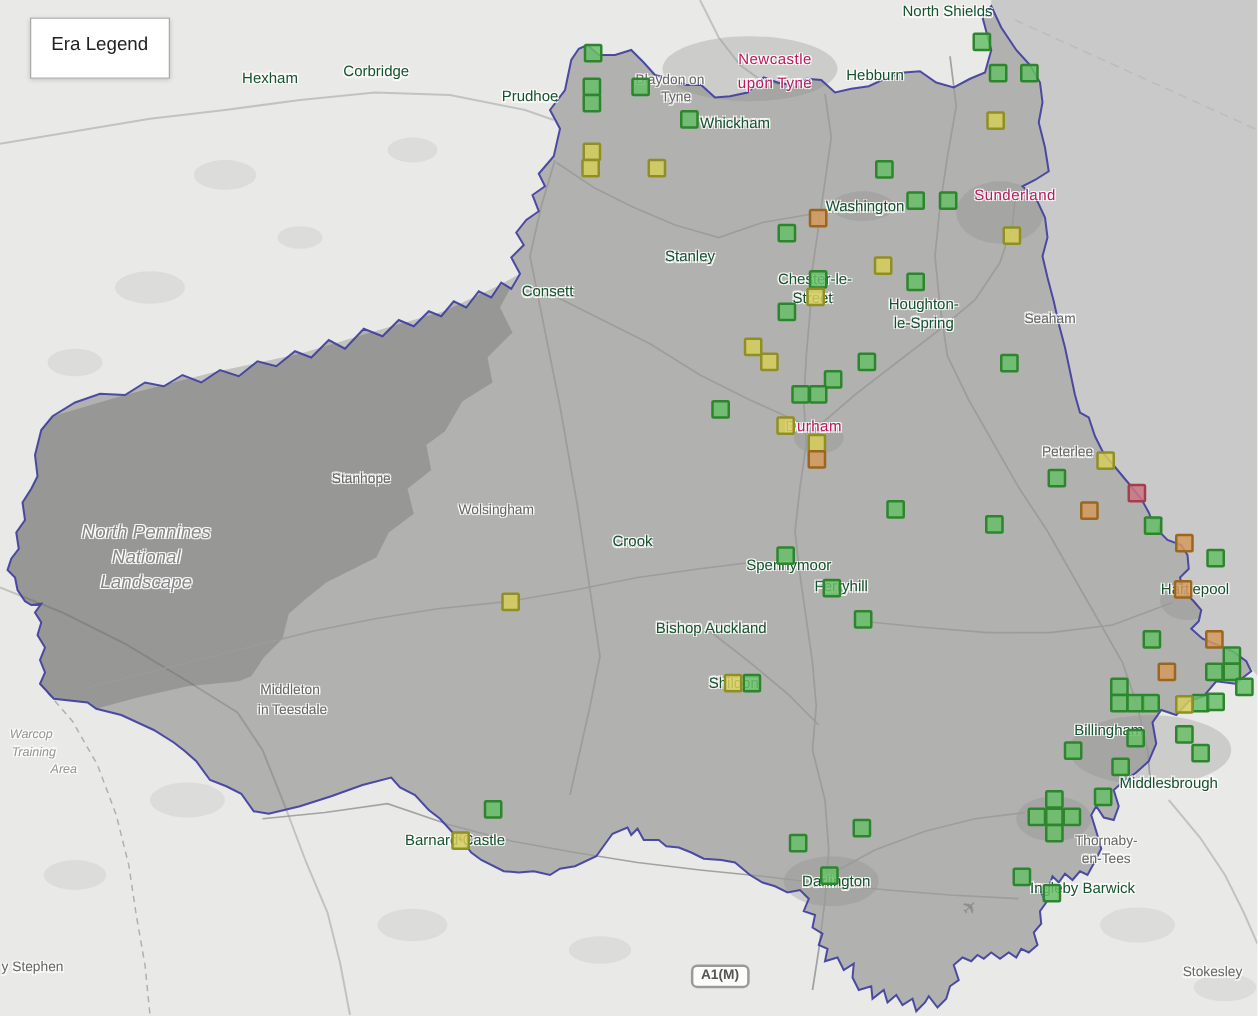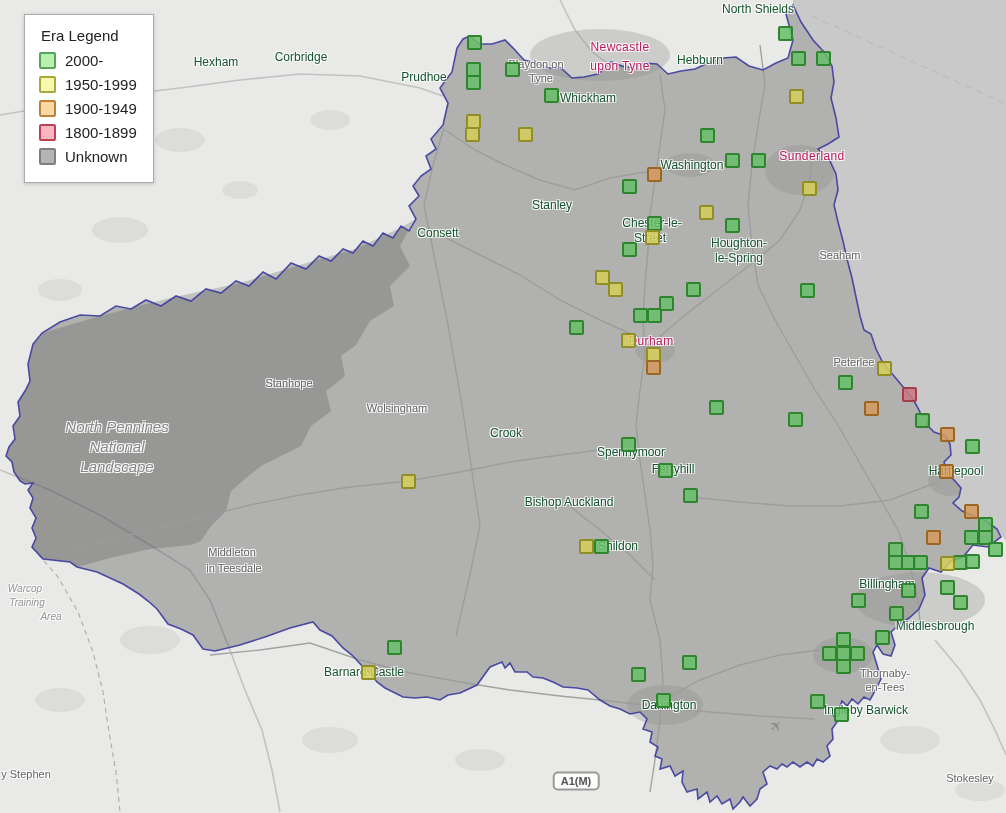--- a/index.html
+++ b/index.html
@@ -118,21 +118,21 @@
       <span class="map-label tier-town" style="left: 739px; top: 243px; text-align: center;">Houghton-</span>
       <span class="map-label tier-town" style="left: 739px; top: 258px;">le-Spring</span>
       <span class="map-label tier-town-sm" style="left: 840px; top: 255px;">Seaham</span>
       <span class="map-label tier-town-sm" style="left: 854px; top: 362px;">Peterlee</span>
       <span class="map-label tier-town-sm" style="left: 289px; top: 383px;">Stanhope</span>
       <span class="map-label tier-town-sm" style="left: 397px; top: 408px;">Wolsingham</span>
       <span class="map-label tier-town" style="left: 506px; top: 433px;">Crook</span>
       <span class="map-label tier-town" style="left: 631px; top: 452px;">Spennymoor</span>
       <span class="map-label tier-town" style="left: 673px; top: 469px;">Ferryhill</span>
       <span class="map-label tier-town" style="left: 569px; top: 502px;">Bishop Auckland</span>
-      <span class="map-label tier-town" style="left: 618px; top: 546px;">Shildon</span>
+      <span class="map-label tier-town" style="left: 587px; top: 546px;">Shildon</span>
       <span class="map-label tier-town" style="left: 956px; top: 471px;">Hartlepool</span>
       <span class="map-label tier-town-sm" style="left: 232px; top: 552px;">Middleton</span>
       <span class="map-label tier-town-sm" style="left: 234px; top: 568px;">in Teesdale</span>
       <span class="map-label tier-town" style="left: 364px; top: 672px;">Barnard Castle</span>
       <span class="map-label tier-town" style="left: 887px; top: 584px;">Billingham</span>
       <span class="map-label tier-town" style="left: 935px; top: 626px;">Middlesbrough</span>
       <span class="map-label tier-town-sm" style="left: 885px; top: 673px;">Thornaby-</span>
       <span class="map-label tier-town-sm" style="left: 885px; top: 687px;">en-Tees</span>
       <span class="map-label tier-town" style="left: 866px; top: 710px;">Ingleby Barwick</span>
       <span class="map-label tier-town" style="left: 669px; top: 705px;">Darlington</span>
@@ -232,37 +232,15 @@
       <div class="marker" style="left: 864px; top: 401px; background: rgba(211, 154, 93, 0.85); border-color: rgb(154, 102, 32);"></div>
       <div class="marker" style="left: 940px; top: 427px; background: rgba(211, 154, 93, 0.85); border-color: rgb(154, 102, 32);"></div>
       <div class="marker" style="left: 939px; top: 464px; background: rgba(211, 154, 93, 0.85); border-color: rgb(154, 102, 32);"></div>
       <div class="marker" style="left: 964px; top: 504px; background: rgba(211, 154, 93, 0.85); border-color: rgb(154, 102, 32);"></div>
       <div class="marker" style="left: 926px; top: 530px; background: rgba(211, 154, 93, 0.85); border-color: rgb(154, 102, 32);"></div>
       <div class="marker" style="left: 902px; top: 387px; background: rgba(205, 117, 129, 0.85); border-color: rgb(166, 61, 76);"></div>
     </div>
 
   <div id="legend">
     <div class="legend-title">Era Legend</div>
-    <div id="legend-items">
-        <div class="legend-row">
-          <span class="legend-swatch" style="background: rgb(183, 240, 176); border-color: rgb(86, 165, 86);"></span>
-          <span>2000-</span>
-        </div>
-        <div class="legend-row">
-          <span class="legend-swatch" style="background: rgb(245, 249, 174); border-color: rgb(170, 168, 61);"></span>
-          <span>1950-1999</span>
-        </div>
-        <div class="legend-row">
-          <span class="legend-swatch" style="background: rgb(251, 215, 164); border-color: rgb(191, 128, 56);"></span>
-          <span>1900-1949</span>
-        </div>
-        <div class="legend-row">
-          <span class="legend-swatch" style="background: rgb(249, 182, 192); border-color: rgb(191, 64, 80);"></span>
-          <span>1800-1899</span>
-        </div>
-        <div class="legend-row">
-          <span class="legend-swatch" style="background: rgb(181, 181, 181); border-color: rgb(127, 127, 127);"></span>
-          <span>Unknown</span>
-        </div>
-      </div>
   </div>
 
 </div>
 
 </body></html>

